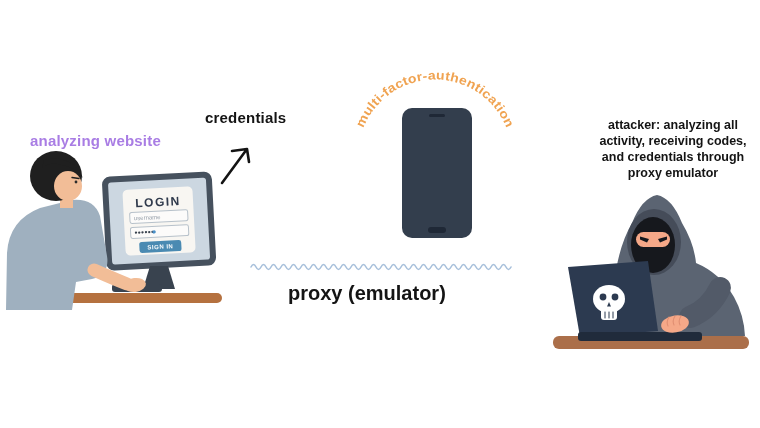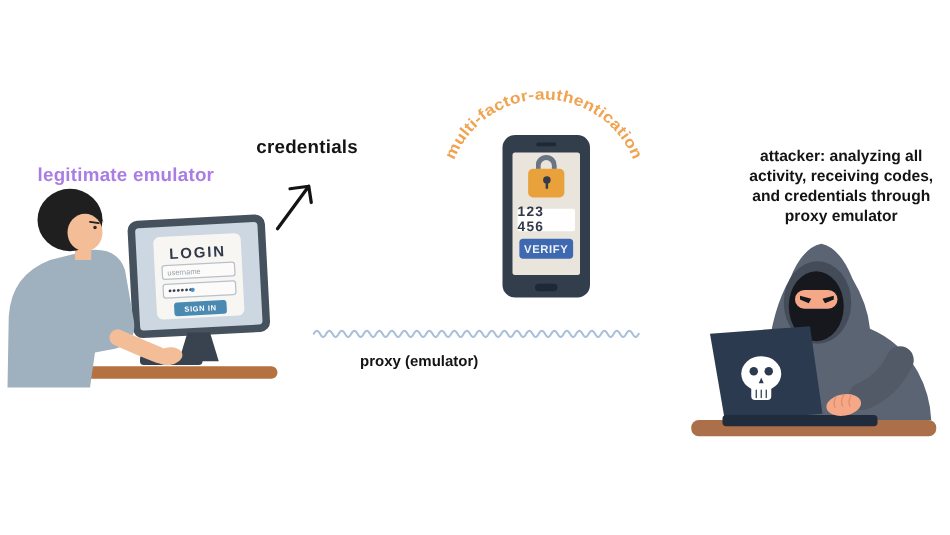--- a/index.html
+++ b/index.html
@@ -3,21 +3,21 @@
 <meta charset="utf-8">
 <style>
   html,body{margin:0;padding:0;background:#ffffff;}
   .canvas{
     position:relative;width:760px;height:428px;background:#ffffff;overflow:hidden;
     font-family:"Liberation Sans", sans-serif;
   }
   .label{position:absolute;font-weight:bold;color:#141414;text-align:left;}
   .label-purple{left:30px;top:132px;width:170px;font-size:15px;color:#a97de4;letter-spacing:.2px;}
   .label-credentials{left:205px;top:109px;width:145px;font-size:15px;letter-spacing:.2px;}
-  .label-proxy{left:288px;top:282px;width:160px;font-size:12px;}
+  .label-proxy{left:288px;top:282px;width:160px;font-size:20px;}
   .caption{position:absolute;left:578px;top:117px;width:190px;font-size:12.5px;font-weight:bold;
     color:#141414;text-align:center;line-height:16px;}
   svg{position:absolute;display:block;}
   
   .phone{position:absolute;left:402px;top:108px;width:70px;height:130px;background:#333e4d;border-radius:10px;}
   .phone .speaker{position:absolute;top:6px;left:50%;transform:translateX(-50%);width:16px;height:3px;border-radius:2px;background:#1f2836;}
   .phone .home{position:absolute;bottom:5px;left:50%;transform:translateX(-50%);width:18px;height:6px;border-radius:3px;background:#1f2836;}
   .phone .screen{position:absolute;left:8px;top:14px;width:54px;height:98px;background:#e9e5dd;border-radius:2px;}
   .lock-shackle{position:absolute;top:2px;left:50%;transform:translateX(-50%);width:17px;height:15px;
     border:4.5px solid #6b7482;border-bottom:none;border-radius:10px 10px 0 0;box-sizing:border-box;}
@@ -27,21 +27,21 @@
   .otp-box{position:absolute;top:45px;left:50%;transform:translateX(-50%);width:46px;height:18px;background:#ffffff;border-radius:2px;
     display:flex;align-items:center;justify-content:center;font-size:11px;font-weight:bold;color:#323a4b;letter-spacing:1px;}
   .verify-btn{position:absolute;top:69px;left:50%;transform:translateX(-50%);width:43px;height:16px;background:#3e68b0;border-radius:3px;
     display:flex;align-items:center;justify-content:center;font-size:9px;font-weight:bold;color:#eef2f9;letter-spacing:.5px;}
 </style>
 </head>
 <body>
 
 <div class="canvas">
 
-  <div class="label label-purple">legitimate emulator</div>
+  <div class="label label-purple">analyzing website</div>
 
   <svg style="left:0;top:148px;" width="235" height="172" viewBox="0 0 235 172">
 
     <g transform="rotate(-3 160 72)">
       <rect x="104" y="26" width="110" height="94" rx="8" fill="#46515e"></rect>
       <rect x="110" y="32" width="98" height="82" rx="3" fill="#ccd7e1"></rect>
       <g>
         <rect x="124" y="40" width="70" height="66" rx="5" fill="#f8f6f2"></rect>
         <text x="159" y="58" text-anchor="middle" font-size="12" font-weight="bold" fill="#303a4c" letter-spacing="1.5">LOGIN</text>
         <g>
@@ -89,32 +89,20 @@
     <defs>
         <path id="arcPath" d="M 22,66 A 77 77 0 0 1 168,66"></path>
       </defs>
     <text font-size="12.5" font-weight="bold" fill="#f0a351" letter-spacing=".2">
       <textPath href="#arcPath" startOffset="50%" text-anchor="middle" textLength="184" lengthAdjust="spacingAndGlyphs">multi-factor-authentication</textPath>
     </text>
   </svg>
 
   <div class="phone">
     <div class="speaker"></div>
-    <div class="screen">
-      <div class="lock-shackle"></div>
-      <div class="lock-body">
-        <div class="keyhole"></div>
-      </div>
-      <div class="otp-box">
-        <span>123 456</span>
-      </div>
-      <div class="verify-btn">
-        <span>VERIFY</span>
-      </div>
-    </div>
     <div class="home"></div>
   </div>
 
   <svg style="left:248px;top:259px;" width="272" height="14" viewBox="0 0 272 14">
     <path d="M3,8 q2.5,-5 5,0 t5,0 t5,0 t5,0 t5,0 t5,0 t5,0 t5,0 t5,0 t5,0 t5,0 t5,0 t5,0
              t5,0 t5,0 t5,0 t5,0 t5,0 t5,0 t5,0 t5,0 t5,0 t5,0 t5,0 t5,0 t5,0
              t5,0 t5,0 t5,0 t5,0 t5,0 t5,0 t5,0 t5,0 t5,0 t5,0 t5,0 t5,0 t5,0
              t5,0 t5,0 t5,0 t5,0 t5,0 t5,0 t5,0 t5,0 t5,0 t5,0 t5,0 t5,0 t5,0" fill="none" stroke="#a8c0db" stroke-width="1.6" stroke-linecap="round"></path>
   </svg>
 

